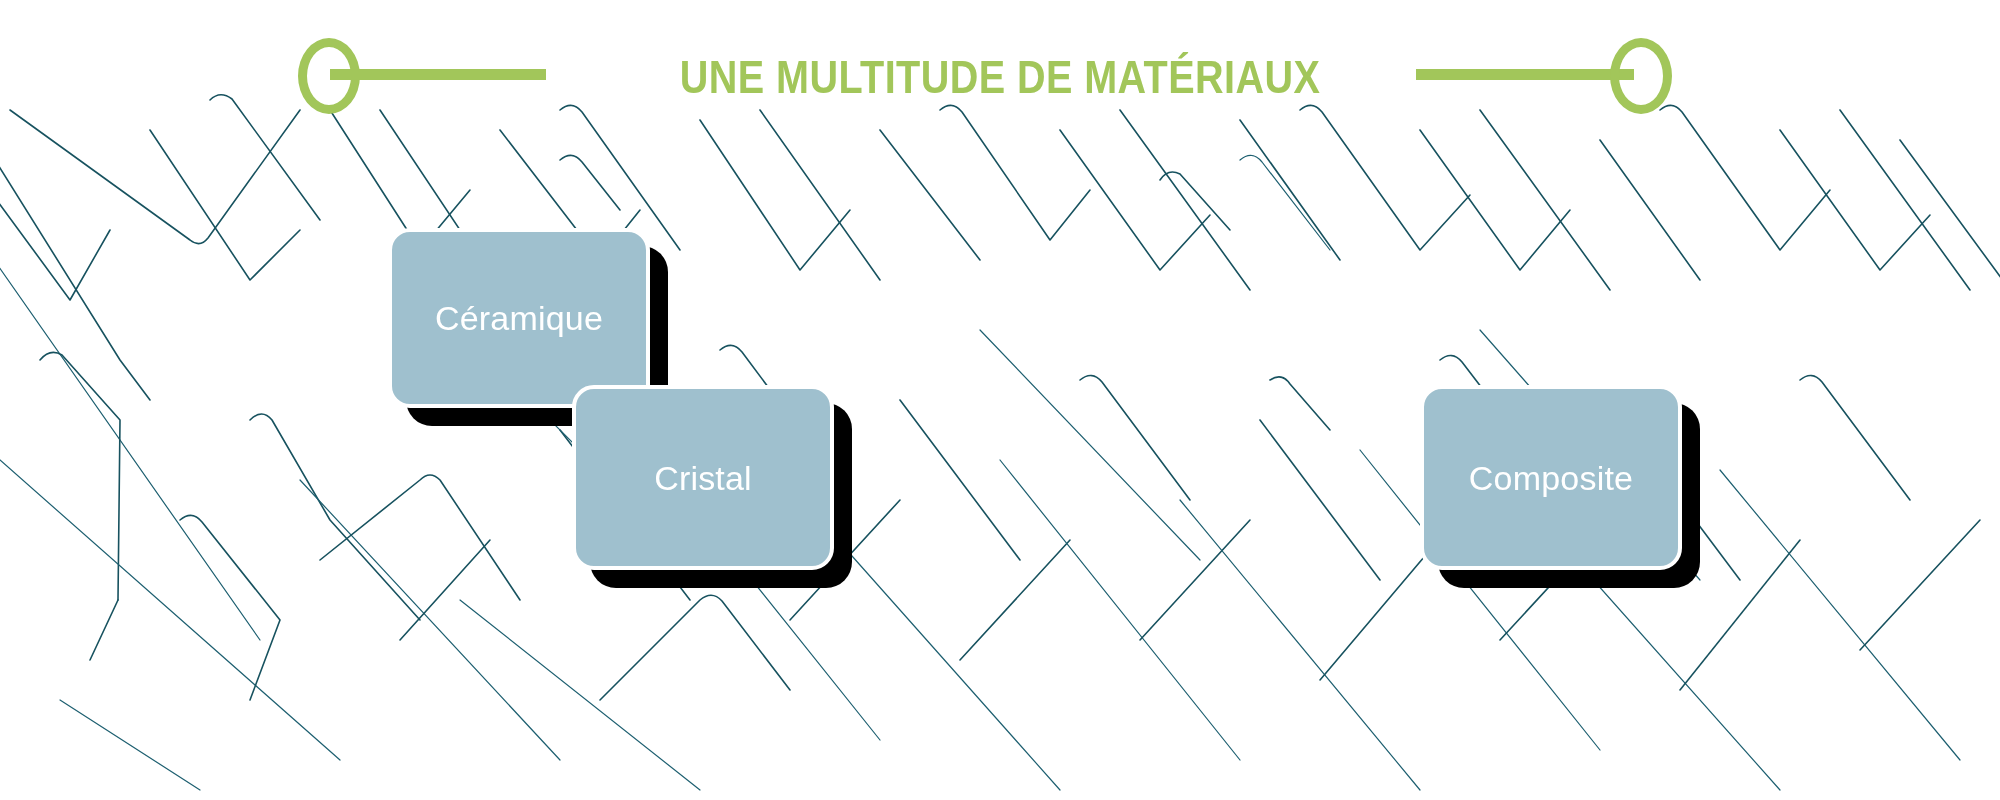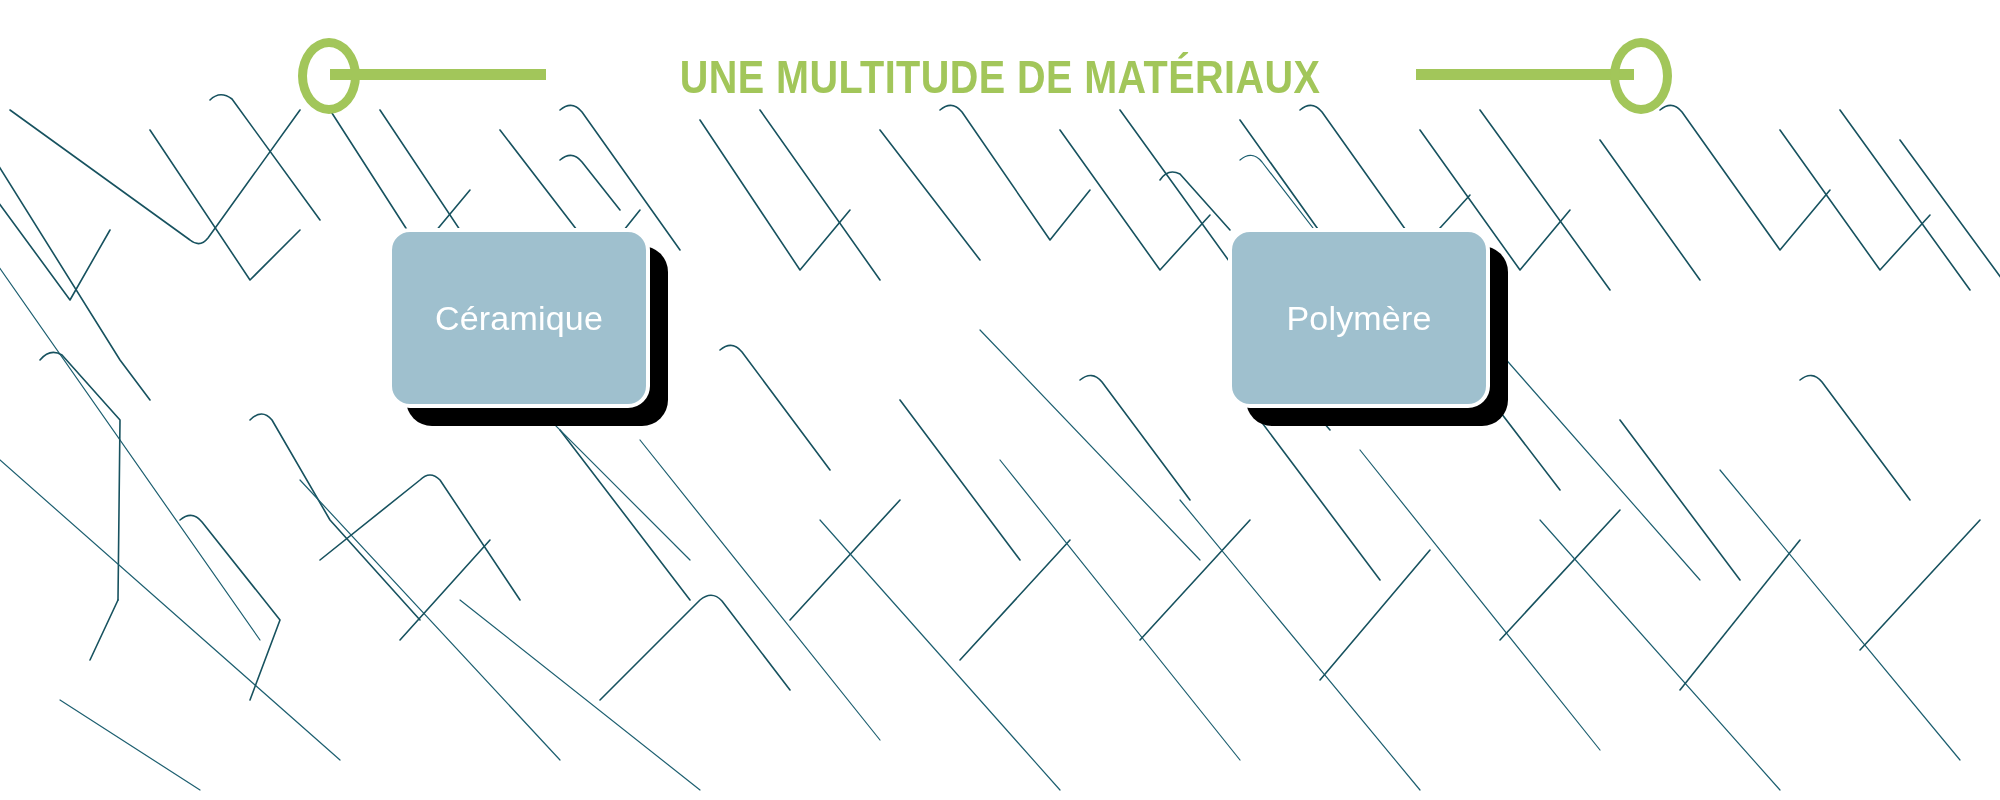--- a/index.html
+++ b/index.html
@@ -245,25 +245,31 @@
   <div id="cards">
 
     <div id="card-ceramique" class="card-wrap">
       <div class="card-shadow"></div>
       <div class="card-body">
         <span class="card-label">Céramique</span>
       </div>
     </div>
 
 
-    <div id="card-polymere" class="card-wrap">
+
+    <div id="card-cristal" class="card-wrap">
       <div class="card-shadow"></div>
       <div class="card-body">
-        <span class="card-label">Polymère</span>
+        <span class="card-label">Cristal</span>
       </div>
     </div>
 
 
-
+    <div id="card-composite" class="card-wrap">
+      <div class="card-shadow"></div>
+      <div class="card-body">
+        <span class="card-label">Composite</span>
+      </div>
+    </div>
 
   </div>
 
 </div>
 
 </body></html>

